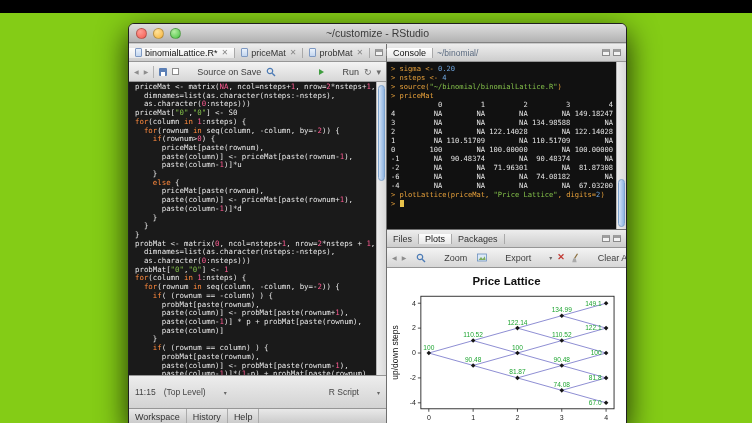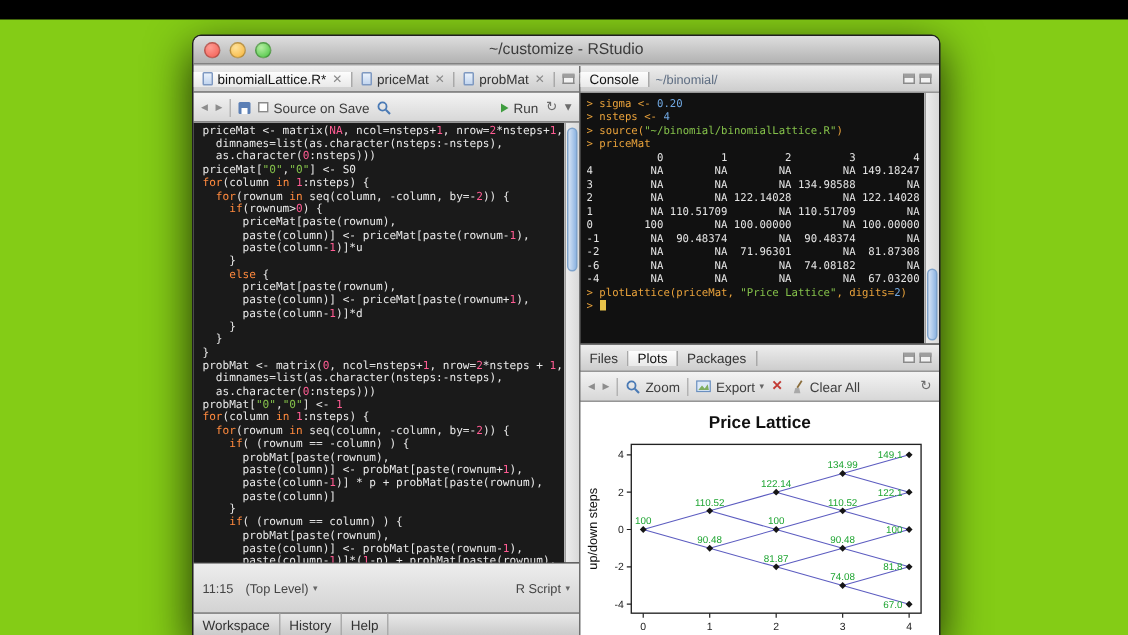--- a/index.html
+++ b/index.html
@@ -19,21 +19,21 @@
   .tab{display:flex;align-items:center;gap:3px;padding:0 6px;border-right:1px solid #a9a9a9;white-space:nowrap}
   .tab.active{background:linear-gradient(#fdfdfd,#e9e9e9);color:#111}
   .closex{color:#888;font-size:8px;line-height:8px;padding-left:1px}
   .ficon{width:7px;height:9px;background:linear-gradient(#eaf2fc,#c3d6ef);border:1px solid #7e99c2;border-radius:1px;flex:none}
   .pane-icons{margin-left:auto;display:flex;align-items:center;gap:3px;padding:0 5px}
   .pi{width:8px;height:7px;background:#f2f2f2;border:1px solid #8a8a8a;border-top:3px solid #9e9e9e}
   .toolbar{height:20px;background:linear-gradient(#f3f3f3,#d7d7d7);border-bottom:1px solid #969696;display:flex;align-items:center;padding:0 5px;gap:5px;font-size:9px;color:#3e3e3e;flex:none}
   .arrow{font-size:6px;color:#8d8d8d;font-family:"DejaVu Sans",sans-serif}
   .sep{width:1px;height:12px;background:#b3b3b3}
   .spacer{flex:1}
-  .icon-btn{display:flex;align-items:center;gap:3px;white-space:nowrap}
+  .icon-btn{display:flex;align-items:center;gap:18px;white-space:nowrap}
   .chev{font-size:6px;color:#666;font-family:"DejaVu Sans",sans-serif}
   .checkbox{width:7px;height:7px;background:#fff;border:1px solid #8b8b8b;flex:none}
   .floppy{width:8px;height:8px;background:#5b7fb5;border-radius:1px;position:relative;flex:none}
   .floppy:after{content:"";position:absolute;left:2px;bottom:0;width:4px;height:3.5px;background:#fff}
   .runicon{width:0;height:0;border-left:5px solid #3f9d3f;border-top:3.5px solid transparent;border-bottom:3.5px solid transparent;flex:none}
   .glyph{font-family:"DejaVu Sans",sans-serif;color:#6c6c6c;font-size:9px}
   .redx{color:#c23a34;font-weight:bold;font-size:9px;line-height:9px}
   
   .left-pane{width:258px;border-right:1px solid #6f6f6f;display:flex;flex-direction:column;background:#1a1a1a;flex:none}
   .code-wrap{position:relative;flex:1;overflow:hidden;background:#1a1a1a}

